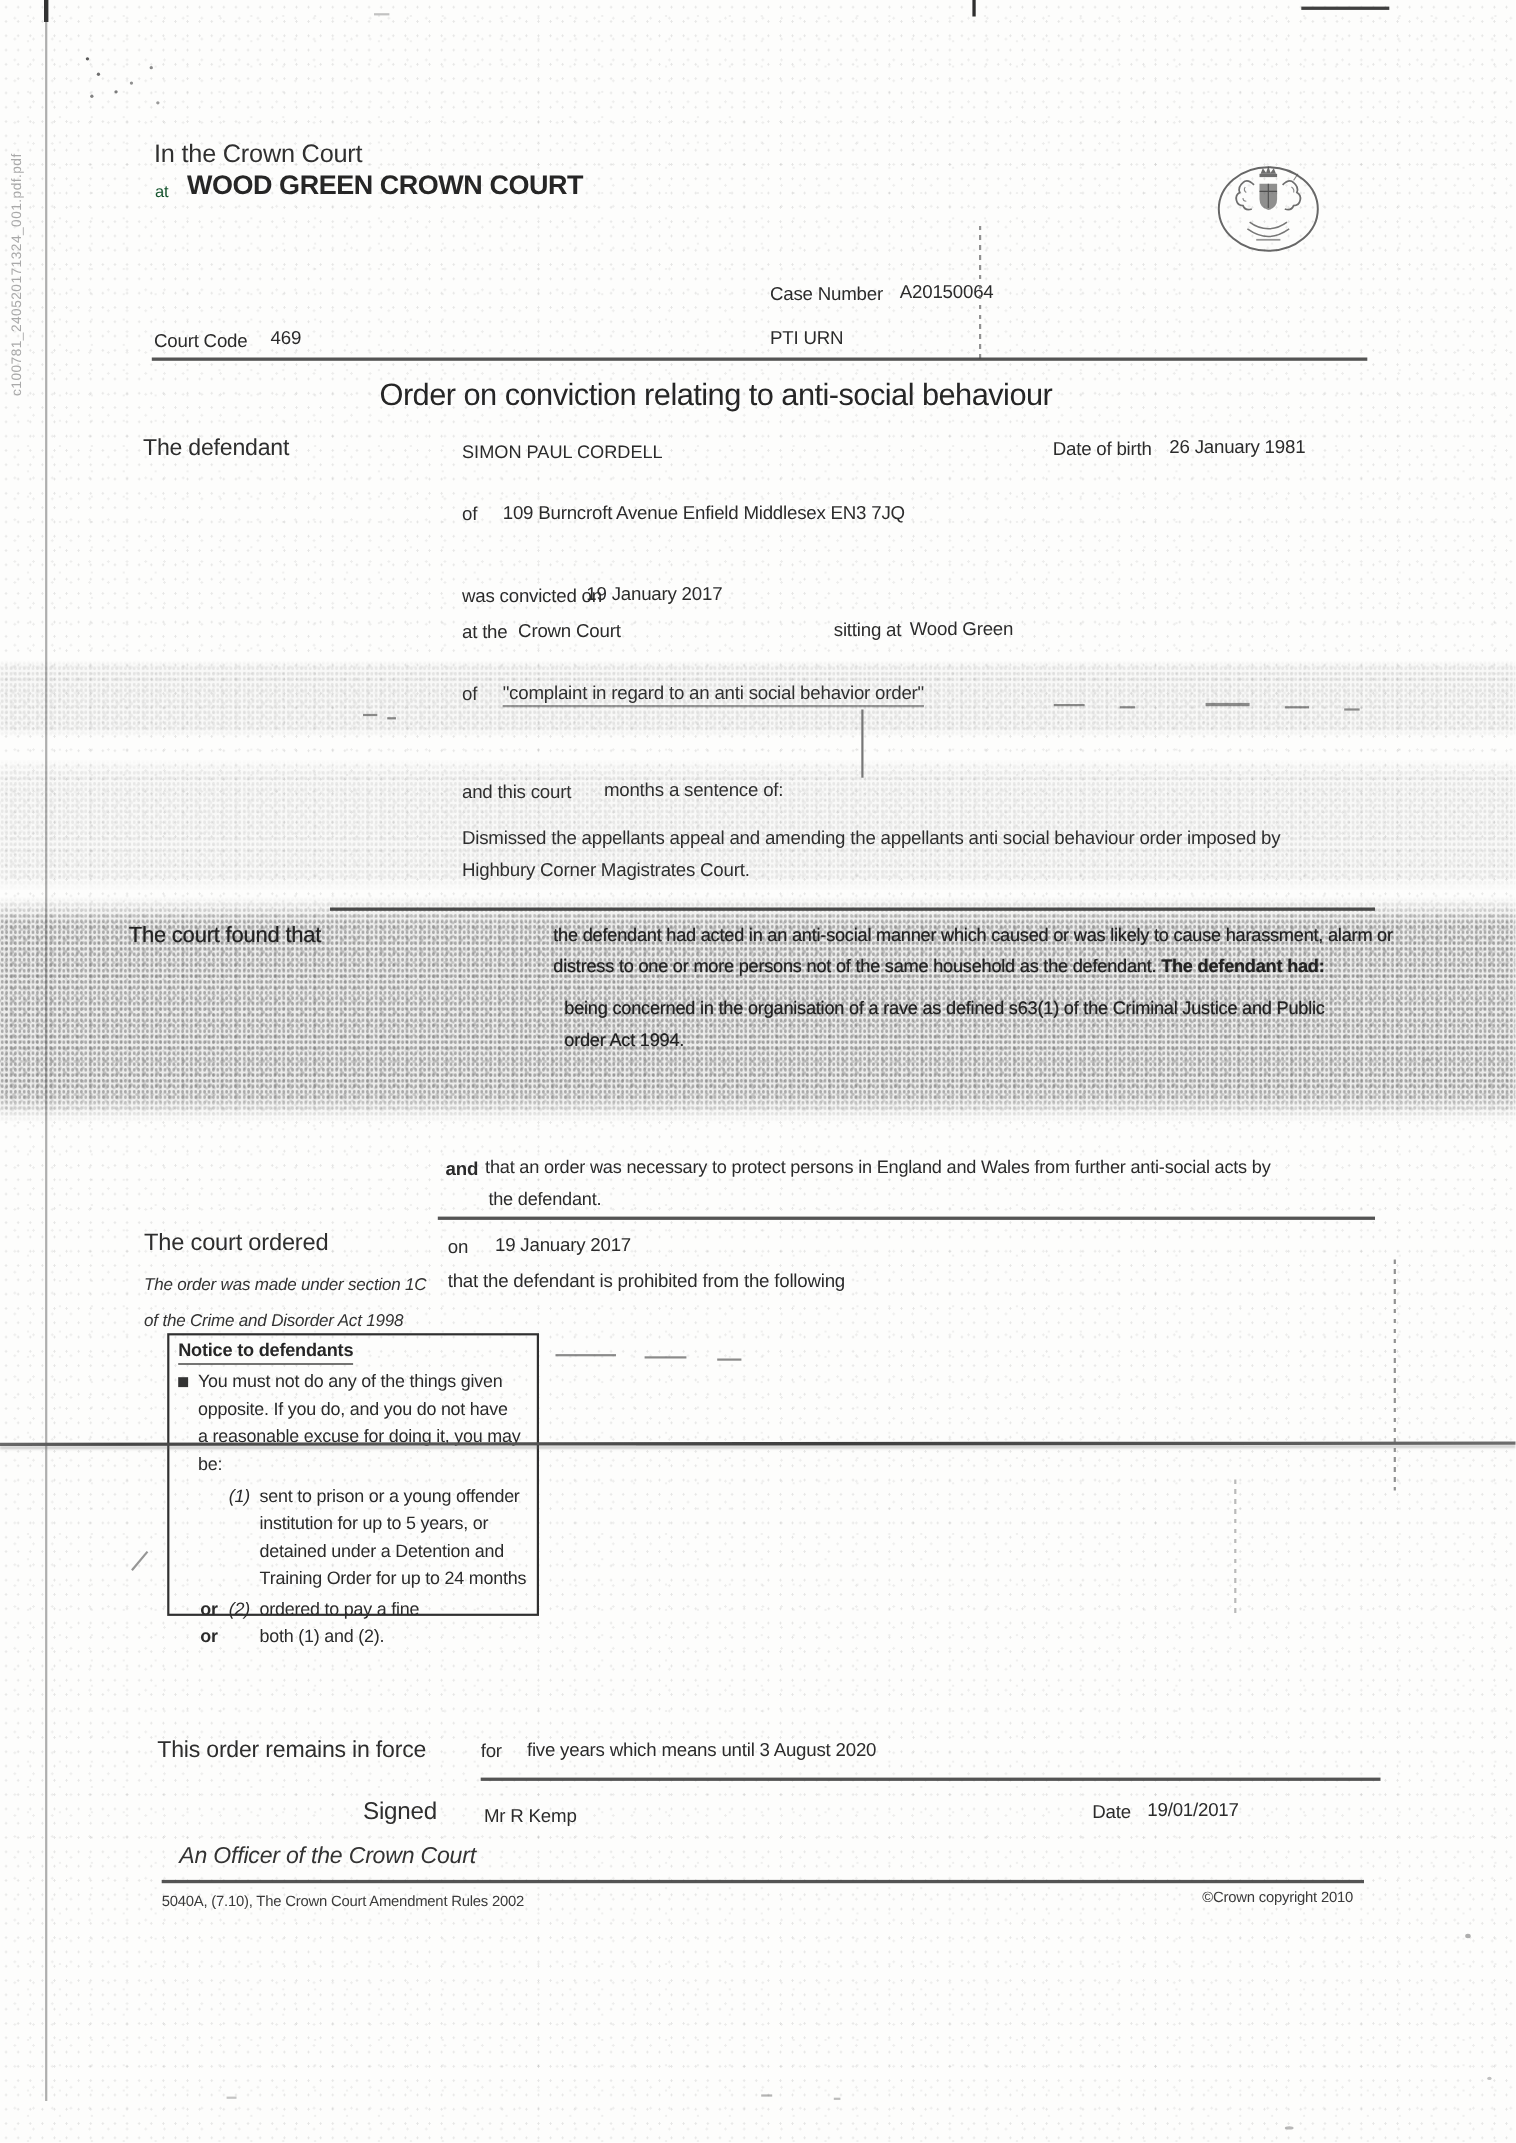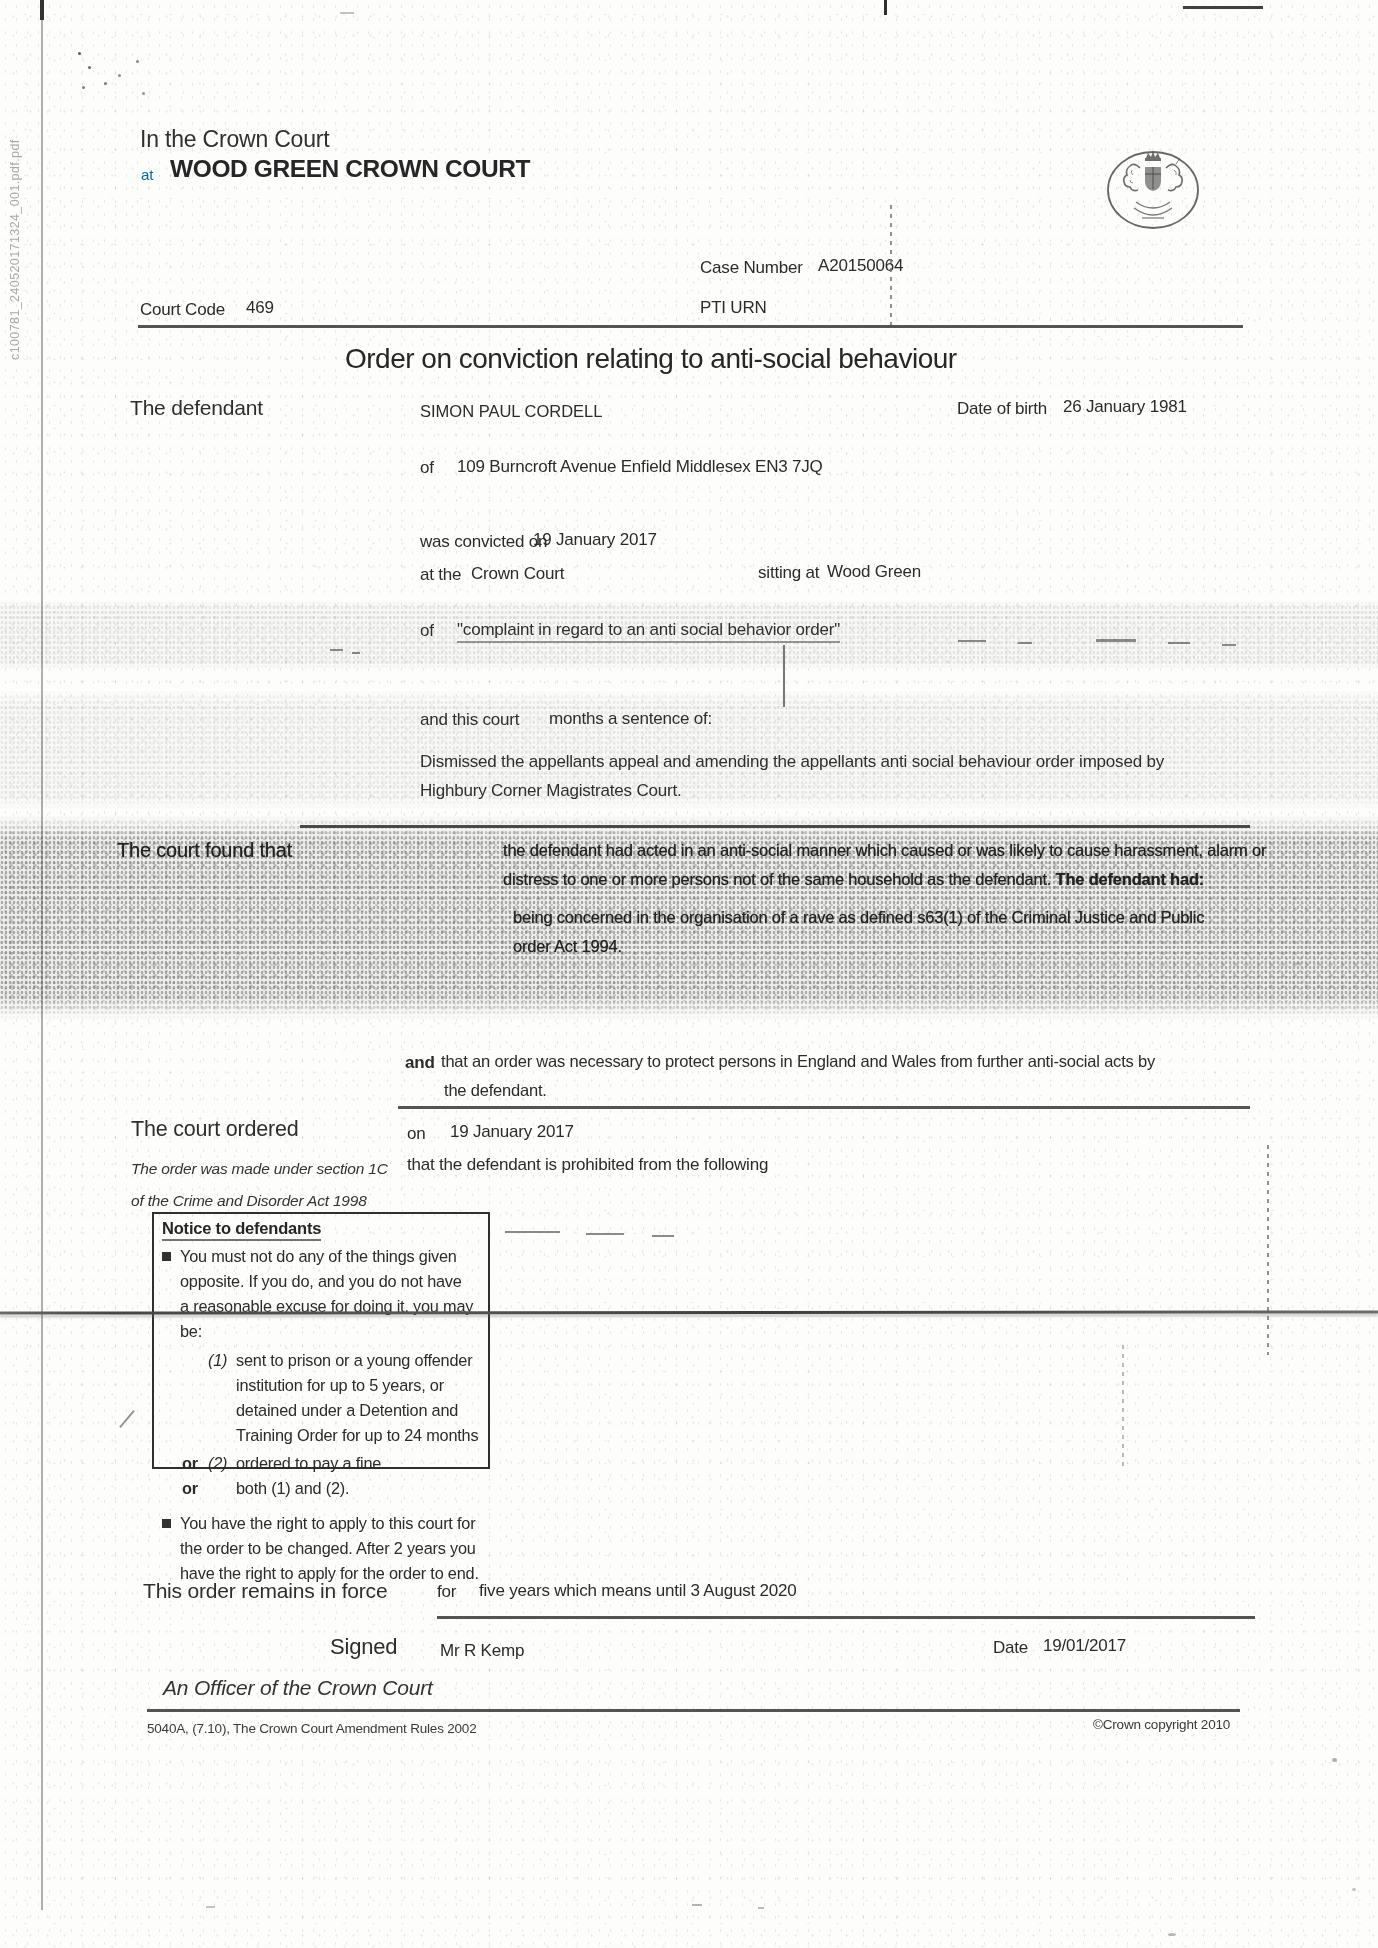--- a/index.html
+++ b/index.html
@@ -65,21 +65,21 @@
   <div class="scanline"></div>
   <div class="abs" style="left:40px;top:0;width:4px;height:20px;background:#333;"></div>
   <div class="vfile">c100781_240520171324_001.pdf.pdf</div>
 
   <div class="abs" style="left:884px;top:0;width:3px;height:15px;background:#2f2f2f;"></div>
   <div class="abs" style="left:1183px;top:6px;width:80px;height:2.5px;background:#3f3f3f;"></div>
   <div class="abs" style="left:340px;top:12px;width:14px;height:2px;background:#888;opacity:.5;"></div>
   <div class="speck" style="left:78px;top:52px;width:3px;height:3px;background:#5a5a5a;box-shadow:10px 14px 0 #6f6f6f,26px 30px 0 #7a7a7a,58px 8px 0 #8a8a8a,64px 40px 0 #999,4px 34px 0 #838383,40px 22px 0 #909090;"></div>
 
   <div class="abs h1" style="left:140px;top:126px;">In the Crown Court</div>
-  <div class="abs" style="left:141px;top:166px;font-size:15px;color:#0369a1;">at</div>
+  <div class="abs" style="left:141px;top:166px;font-size:15px;color:#14532d;">at</div>
   <div class="abs h2" style="left:170px;top:155px;">WOOD GREEN CROWN COURT</div>
 
   <div class="abs" style="left:1092px;top:140px;">
     <svg width="122" height="98" viewBox="0 0 122 98">
       <ellipse cx="61" cy="50" rx="45" ry="38" fill="none" stroke="#4c4c4c" stroke-width="1.8" opacity="0.85"></ellipse>
       <path d="M54 18 l2 -5 3 4 2 -6 2 6 3 -4 2 5 z" fill="#4a4a4a" opacity=".8"></path>
       <rect x="53" y="18" width="16" height="3" fill="#4a4a4a" opacity=".8"></rect>
       <path d="M53 27 h16 v14 q0 8 -8 10 q-8 -2 -8 -10 z" fill="#5f5f5f" opacity=".7"></path>
       <path d="M53 34 h16 M61 27 v22" stroke="#333" stroke-width="1" opacity=".7"></path>
       <path d="M48 28 q-6 -6 -10 -2 q-5 4 -3 9 q-4 2 -3 7 q1 5 6 5 q2 5 8 3" fill="none" stroke="#4a4a4a" stroke-width="1.6" opacity=".8"></path>
@@ -182,28 +182,20 @@
     <div class="nitem" style="margin-top:3px;">
       <span class="orc b">or</span>
       <span class="numc it">(2)</span>
       <div>ordered to pay a fine</div>
     </div>
     <div class="nitem">
       <span class="orc b">or</span>
       <span class="numc"></span>
       <div>both (1) and (2).</div>
     </div>
-    <div class="nrow" style="margin-top:10px;">
-      <span class="sq"></span>
-      <div>
-        <div>You have the right to apply to this court for</div>
-        <div>the order to be changed. After 2 years you</div>
-        <div>have the right to apply for the order to end.</div>
-      </div>
-    </div>
   </div>
   <div class="dash" style="left:505px;top:1231px;width:55px;height:2px;"></div>
   <div class="dash" style="left:586px;top:1233px;width:38px;height:2px;"></div>
   <div class="dash" style="left:652px;top:1235px;width:22px;height:2px;"></div>
   <div class="abs" style="left:126px;top:1408px;width:2px;height:22px;background:#6a6a6a;transform:rotate(40deg);opacity:.7;"></div>
   <div class="dotv" style="left:1267px;top:1145px;height:210px;"></div>
   <div class="dotv" style="left:1122px;top:1345px;height:125px;opacity:.5;"></div>
 
   <div class="fold"></div>
 

